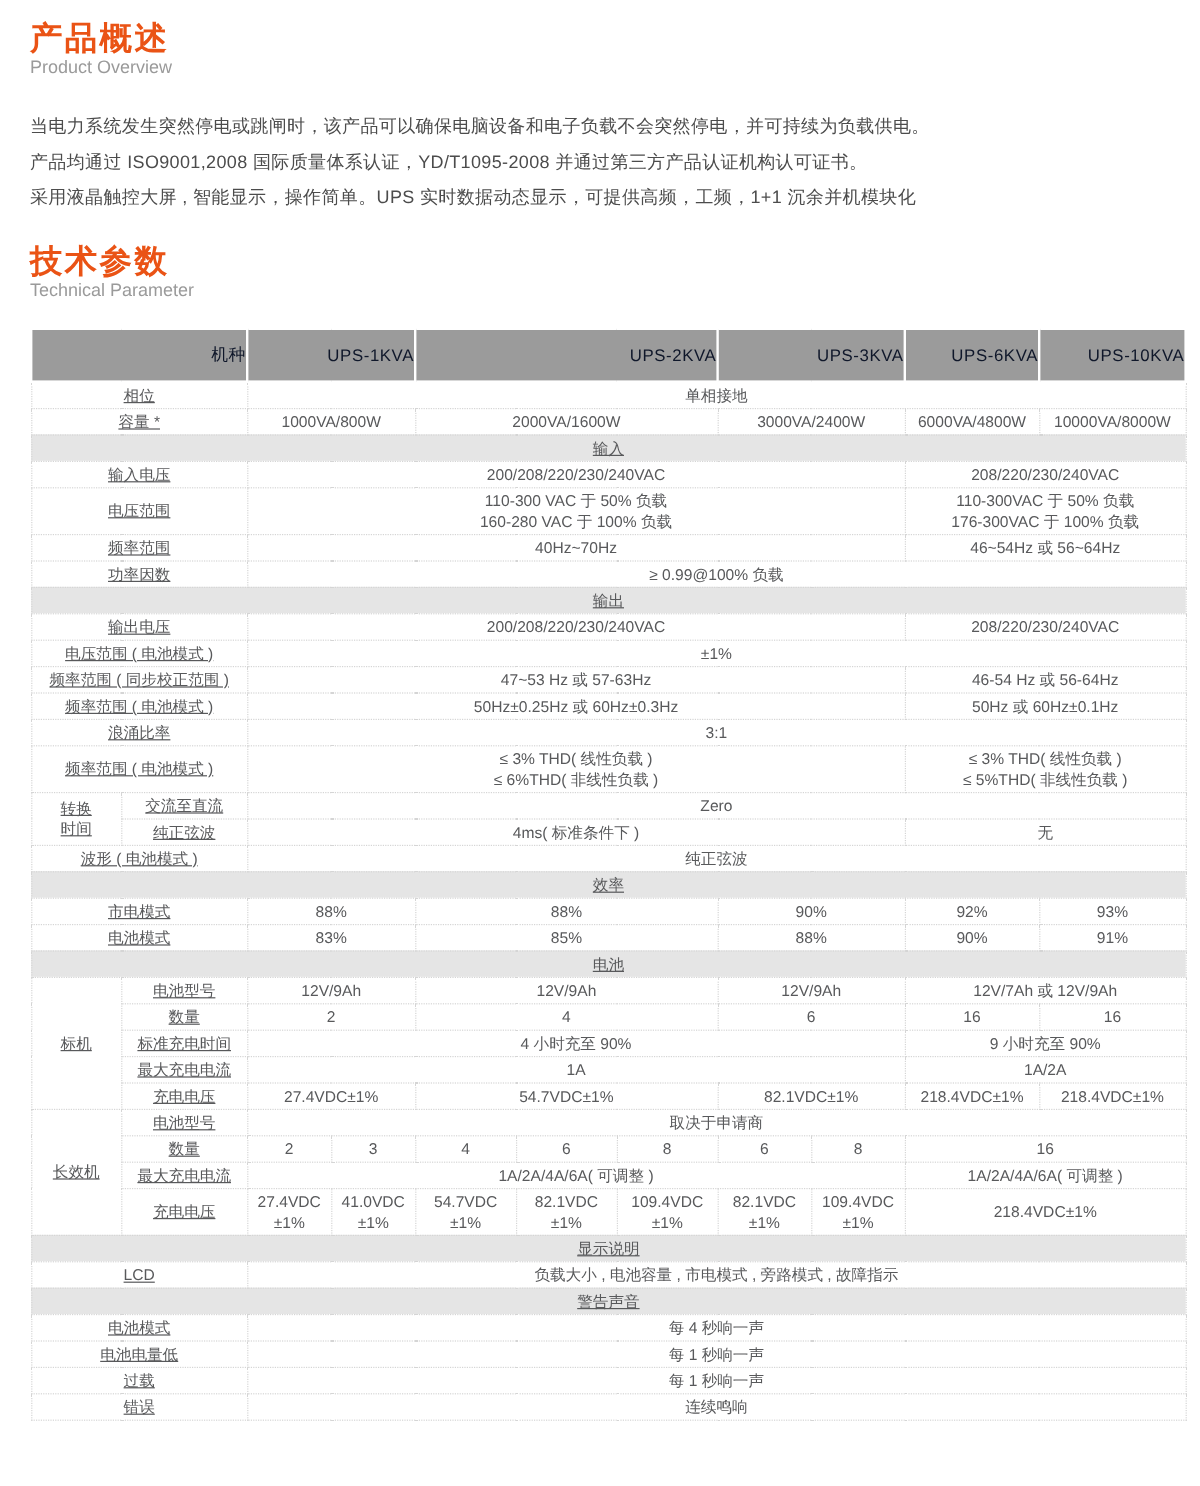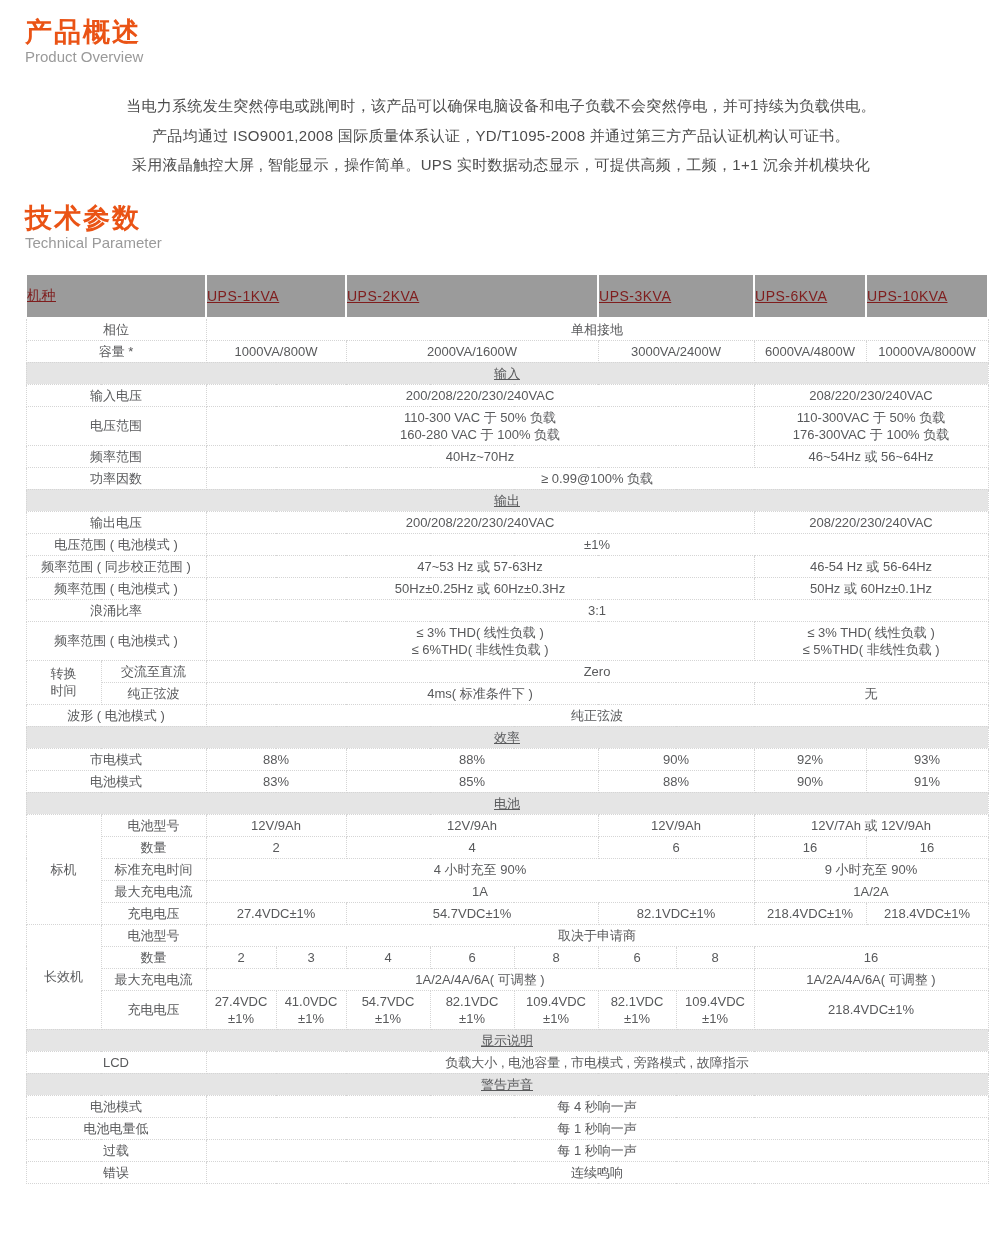--- a/index.html
+++ b/index.html
@@ -10,51 +10,51 @@
     color:#58595b;
   }
   .page { padding:16px 23px 0 25px; }
 
   .sec-title {
     font-size:27px; font-weight:bold; color:#ea5315;
     letter-spacing:2px; line-height:32px;
   }
   .sec-subtitle { font-size:15px; color:#9a9a9a; line-height:18px; }
 
-  .paras { margin-top:25px;text-align:center; }
+  .paras { margin-top:25px; }
   .paras p {
     font-size:15px; color:#4c4c4c; line-height:29.5px;
     letter-spacing:0.3px; white-space:nowrap;
   }
 
   .tech-section { margin-top:22px; }
 
   table.spec {
     border-collapse:collapse; table-layout:fixed;
     width:962px; margin-top:21px; font-size:13px;
   }
   table.spec th {
-    background:#9b9b9b; color:#7f1d1d; font-weight:normal;
+    background:#9b9b9b; color:#0f172a; font-weight:normal;
     font-size:14px; height:44px; border:2px solid #ffffff;
-    text-align:left; letter-spacing:0.5px;text-decoration:underline;
+    text-align:right; letter-spacing:0.5px;
   }
   table.spec td {
     border:1px dotted #d5d5d5;
     text-align:center; vertical-align:middle;
     height:22px; padding:2px 2px; line-height:17px;
     white-space:pre-line; color:#58595b;
   }
   td.band {
     background:#e5e5e5; text-align:left; padding-left:10px;
     border-top:2px solid #ffffff; border-bottom:2px solid #ffffff;
     border-left:1px solid #ffffff; border-right:1px solid #ffffff;
     color:#555555;
     text-decoration:underline;
   }
-  td.label, td.group { color:#58595b; }
+  td.label, td.group { color:#58595b;text-decoration:underline; }
 </style>
 </head>
 <body>
 
 <div class="page">
 
   <section>
     <div class="sec-title">产品概述</div>
     <div class="sec-subtitle">Product Overview</div>
     <div class="paras">

